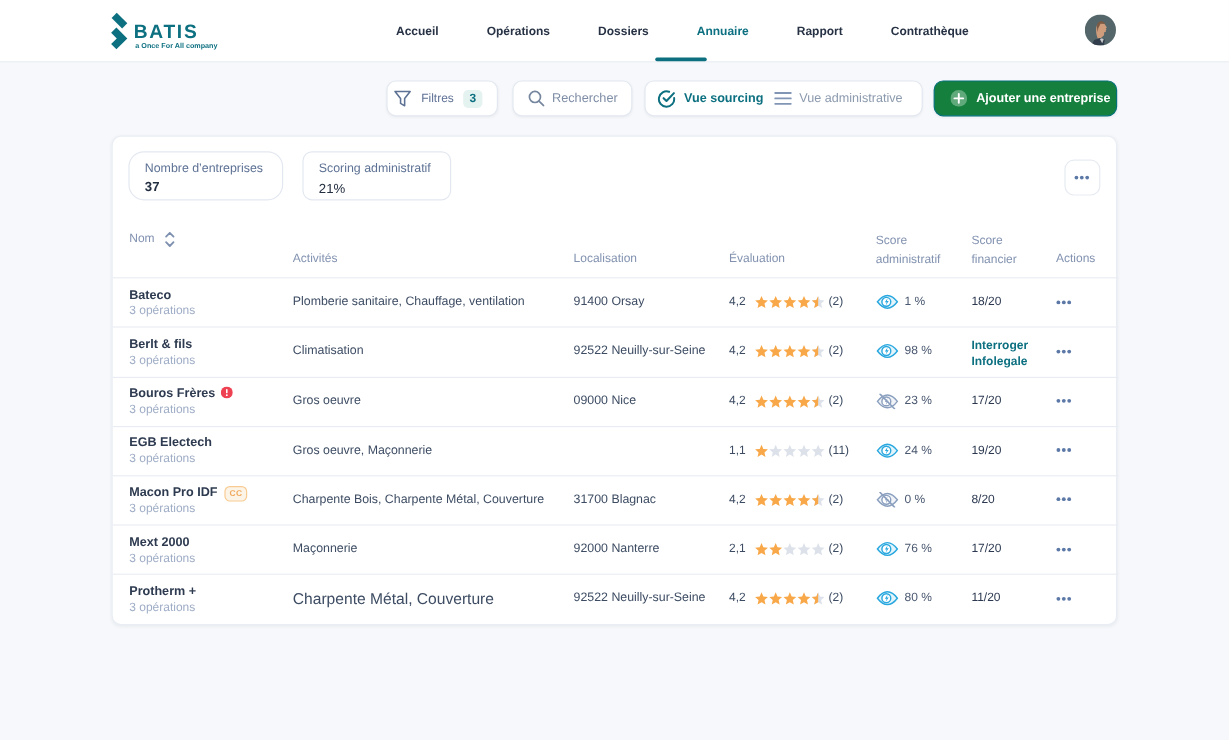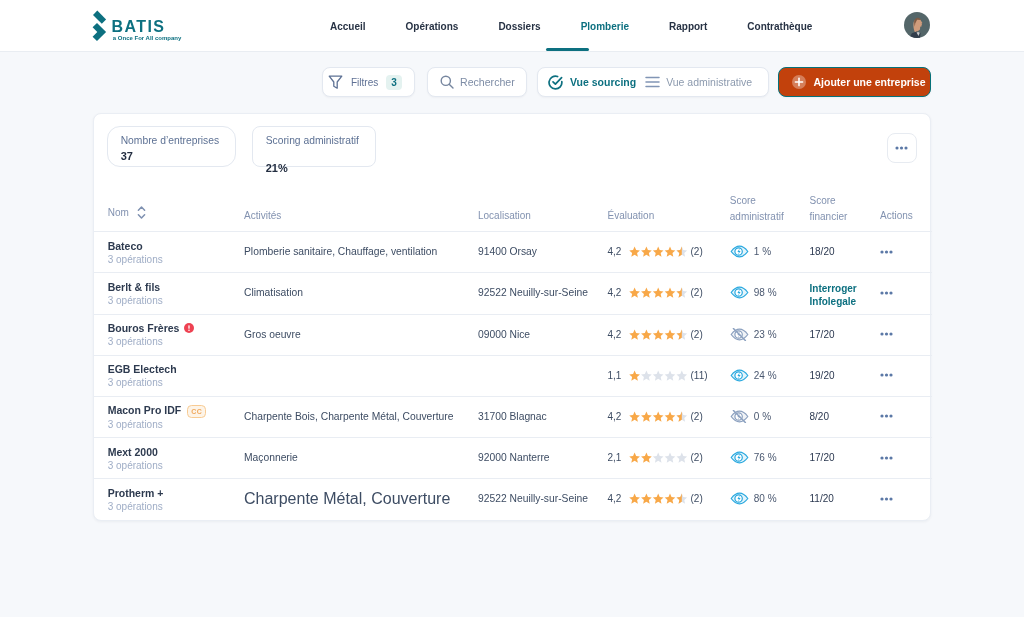--- a/index.html
+++ b/index.html
@@ -15,21 +15,21 @@
 <path d="M5.1 0.0 L13.9 8.8 L9.6 13.1 L0.8 4.3 Z" fill="#0d7080" transform="translate(0.2,1.6)"></path>
 <path d="M0.4 14.9 L4.8 10.5 L13.9 19.6 L4.8 28.7 L0.4 24.3 L5.1 19.6 Z" fill="#0d7080" transform="translate(0.2,3.4)"></path>
 <text x="19.5" y="22.5" font-family="Liberation Sans, sans-serif" font-size="16" font-weight="bold" fill="#0d7080" letter-spacing="1.4">BATIS</text>
 <text x="20.8" y="30.8" font-family="Liberation Sans, sans-serif" font-size="6" font-weight="bold" fill="#0d7080" letter-spacing="0">a Once For All company</text>
 </svg>
   </div>
 <div class="abs" style="left:330px;top:0;height:52px;display:flex;align-items:center;gap:40px;font-size:10px;font-weight:bold;color:#273244">
   <span>Accueil</span>
     <span>Opérations</span>
     <span>Dossiers</span>
-    <span style="color:#0d7080">Plomberie</span>
+    <span style="color:#0d7080">Annuaire</span>
     <span>Rapport</span>
     <span>Contrathèque</span>
 </div>
 <div class="abs" style="left:546px;top:48px;width:43px;height:2.5px;background:#0d7080;border-radius:2px"></div>
 <div class="abs" style="left:904px;top:12px">
     <svg width="26" height="26" viewBox="0 0 26 26" style="display:block">
 <defs>
         <clipPath id="av">
           <circle cx="13" cy="13" r="13"></circle>
         </clipPath>
@@ -68,47 +68,47 @@
       <svg width="15" height="12" viewBox="0 0 15 12" style="display:block">
         <g stroke="#8195b5" stroke-width="1.5" stroke-linecap="round">
           <line x1="1" y1="1.5" x2="14" y2="1.5"></line>
           <line x1="1" y1="6" x2="14" y2="6"></line>
           <line x1="1" y1="10.5" x2="14" y2="10.5"></line>
         </g>
       </svg>
     </span>
     <span style="font-size:10.5px;color:#8c9aae;margin-left:6px">Vue administrative</span>
 </div>
-<div class="btn" style="left:778px;width:153px;background:#c2410c;border-color:#057179;padding-left:12.5px">
+<div class="btn" style="left:778px;width:153px;background:#15803d;border-color:#057179;padding-left:12.5px">
   <svg width="14" height="14" viewBox="0 0 14 14" style="display:block">
       <circle cx="7" cy="7" r="7" fill="#ffffff" fill-opacity="0.32"></circle>
       <line x1="7" y1="3.4" x2="7" y2="10.6" stroke="#fff" stroke-width="1.6" stroke-linecap="round"></line>
       <line x1="3.4" y1="7" x2="10.6" y2="7" stroke="#fff" stroke-width="1.6" stroke-linecap="round"></line>
     </svg>
     <span style="font-size:10.5px;font-weight:bold;color:#fff;margin-left:8px">Ajouter une entreprise</span>
 </div>
 
 <div class="abs" style="left:93px;top:113px;width:838px;height:408px;background:#fff;border:1px solid #eaeef4;border-radius:8px;box-shadow:0 1px 3px rgba(23,34,56,0.05)">
   <div class="abs" style="left:12.7px;top:12.2px;width:129.5px;height:41px;border:1px solid #e3e8f0;border-radius:13px;padding:7px 13px">
     <div style="font-size:10.3px;color:#5d7194;line-height:13px;white-space:nowrap">Nombre d’entreprises</div>
     <div style="font-size:11px;font-weight:bold;color:#232e41;line-height:15px;margin-top:2px">37</div>
   </div>
   <div class="abs" style="left:157.7px;top:12.2px;width:124px;height:41px;border:1px solid #e3e8f0;border-radius:8px;padding:7px 13px">
     <div style="font-size:10.3px;color:#5d7194;line-height:13px;white-space:nowrap">Scoring administratif</div>
-    <div style="font-size:11px;font-weight:bold;color:#232e41;line-height:15px;margin-top:14px">21%</div>
+    <div style="font-size:11px;font-weight:normal;color:#232e41;line-height:15px;margin-top:4px">21%</div>
   </div>
   <div class="abs" style="left:792.5px;top:19px;width:30px;height:30px;border:1px solid #e7ebf1;border-radius:8px;display:flex;align-items:center;justify-content:center">
     <svg width="13" height="4" viewBox="0 0 13  4" style="display:block">
         <circle cx="2" cy="2" r="1.55" fill="#5b78a6"></circle>
         <circle cx="6.5" cy="2" r="1.55" fill="#5b78a6"></circle>
         <circle cx="11" cy="2" r="1.55" fill="#5b78a6"></circle>
       </svg>
   </div>
 
-  <div class="cell" style="left:13.7px;top:87px;height:23px;font-size:10px;color:#8292b0">Nom<span style="margin-left:8px">
+  <div class="cell" style="left:13.7px;top:74px;height:23px;font-size:10px;color:#8292b0">Nom<span style="margin-left:8px">
         <svg width="9" height="13" viewBox="0 0 9 13" style="display:block">
           <path d="M1.4 4.2 L4.5 1 L7.6 4.2" fill="none" stroke="#7e90b0" stroke-width="1.5" stroke-linejoin="round" stroke-linecap="round"></path>
           <path d="M1.4 8.8 L4.5 12 L7.6 8.8" fill="none" stroke="#7e90b0" stroke-width="1.5" stroke-linejoin="round" stroke-linecap="round"></path>
         </svg>
       </span></div>
   <div class="cell" style="left:150px;top:90px;height:23px;font-size:10px;color:#8292b0">Activités</div>
   <div class="cell" style="left:384px;top:90px;height:23px;font-size:10px;color:#8292b0">Localisation</div>
   <div class="cell" style="left:513.5px;top:90px;height:23px;font-size:10px;color:#8292b0">Évaluation</div>
   <div class="abs" style="left:635.8px;top:79px;font-size:10px;color:#8292b0;line-height:15.5px">Score<br>administratif</div>
   <div class="abs" style="left:715.5px;top:79px;font-size:10px;color:#8292b0;line-height:15.5px">Score<br>financier</div>
@@ -263,20 +263,23 @@
         <circle cx="11" cy="2" r="1.6" fill="#5b78a6"></circle>
       </svg>
 </div>
 <div class="rowline" style="top:240.8px"></div>
 <div class="cell" style="left:13.7px;top:240.8px;height:41.1px">
   <div style="margin-top:2px">
     <div style="font-size:10.5px;font-weight:bold;color:#2d3a4f;line-height:13px;white-space:nowrap">EGB Electech</div>
     <div style="font-size:10px;color:#9fadc6;line-height:13px">3 opérations</div>
   </div>
 </div>
+<div class="cell" style="left:150px;top:240.8px;height:41.1px">
+      <span style="font-size:10.3px;color:#3d4c63;white-space:nowrap">Gros oeuvre, Maçonnerie</span>
+    </div>
 <div class="cell" style="left:513.5px;top:240.8px;height:41.1px">
   <span style="font-size:10px;color:#3d4c63;width:16px;display:inline-block">1,1</span>
   <span style="margin-left:5px;margin-top:1px">
         <svg width="59" height="12" viewBox="0 0 59 12" style="display:block">
           <path d="M5.60,0.60 L7.13,4.10 L10.93,4.47 L8.07,7.00 L8.89,10.73 L5.60,8.80 L2.31,10.73 L3.13,7.00 L0.27,4.47 L4.07,4.10 Z" fill="#f8a848"></path>
           <path d="M17.40,0.60 L18.93,4.10 L22.73,4.47 L19.87,7.00 L20.69,10.73 L17.40,8.80 L14.11,10.73 L14.93,7.00 L12.07,4.47 L15.87,4.10 Z" fill="#dde2ea"></path>
           <path d="M29.20,0.60 L30.73,4.10 L34.53,4.47 L31.67,7.00 L32.49,10.73 L29.20,8.80 L25.91,10.73 L26.73,7.00 L23.87,4.47 L27.67,4.10 Z" fill="#dde2ea"></path>
           <path d="M41.00,0.60 L42.53,4.10 L46.33,4.47 L43.47,7.00 L44.29,10.73 L41.00,8.80 L37.71,10.73 L38.53,7.00 L35.67,4.47 L39.47,4.10 Z" fill="#dde2ea"></path>
           <path d="M52.80,0.60 L54.33,4.10 L58.13,4.47 L55.27,7.00 L56.09,10.73 L52.80,8.80 L49.51,10.73 L50.33,7.00 L47.47,4.47 L51.27,4.10 Z" fill="#dde2ea"></path>
         </svg>
@@ -395,21 +398,21 @@
       </svg>
 </div>
 <div class="rowline" style="top:364.2px"></div>
 <div class="cell" style="left:13.7px;top:364.2px;height:41.1px">
   <div style="margin-top:2px">
     <div style="font-size:10.5px;font-weight:bold;color:#2d3a4f;line-height:13px;white-space:nowrap">Protherm +</div>
     <div style="font-size:10px;color:#9fadc6;line-height:13px">3 opérations</div>
   </div>
 </div>
 <div class="cell" style="left:150px;top:364.2px;height:41.1px">
-      <span style="font-size:16px;color:#3d4c63;white-space:nowrap">Charpente Métal, Couverture</span>
+      <span style="font-size:13px;color:#3d4c63;white-space:nowrap">Charpente Métal, Couverture</span>
     </div>
 <div class="cell" style="left:384px;top:364.2px;height:41.1px">
       <span style="font-size:10.3px;color:#3d4c63;white-space:nowrap">92522 Neuilly-sur-Seine</span>
     </div>
 <div class="cell" style="left:513.5px;top:364.2px;height:41.1px">
   <span style="font-size:10px;color:#3d4c63;width:16px;display:inline-block">4,2</span>
   <span style="margin-left:5px;margin-top:1px">
         <svg width="59" height="12" viewBox="0 0 59 12" style="display:block">
           <path d="M5.60,0.60 L7.13,4.10 L10.93,4.47 L8.07,7.00 L8.89,10.73 L5.60,8.80 L2.31,10.73 L3.13,7.00 L0.27,4.47 L4.07,4.10 Z" fill="#f8a848"></path>
           <path d="M17.40,0.60 L18.93,4.10 L22.73,4.47 L19.87,7.00 L20.69,10.73 L17.40,8.80 L14.11,10.73 L14.93,7.00 L12.07,4.47 L15.87,4.10 Z" fill="#f8a848"></path>

